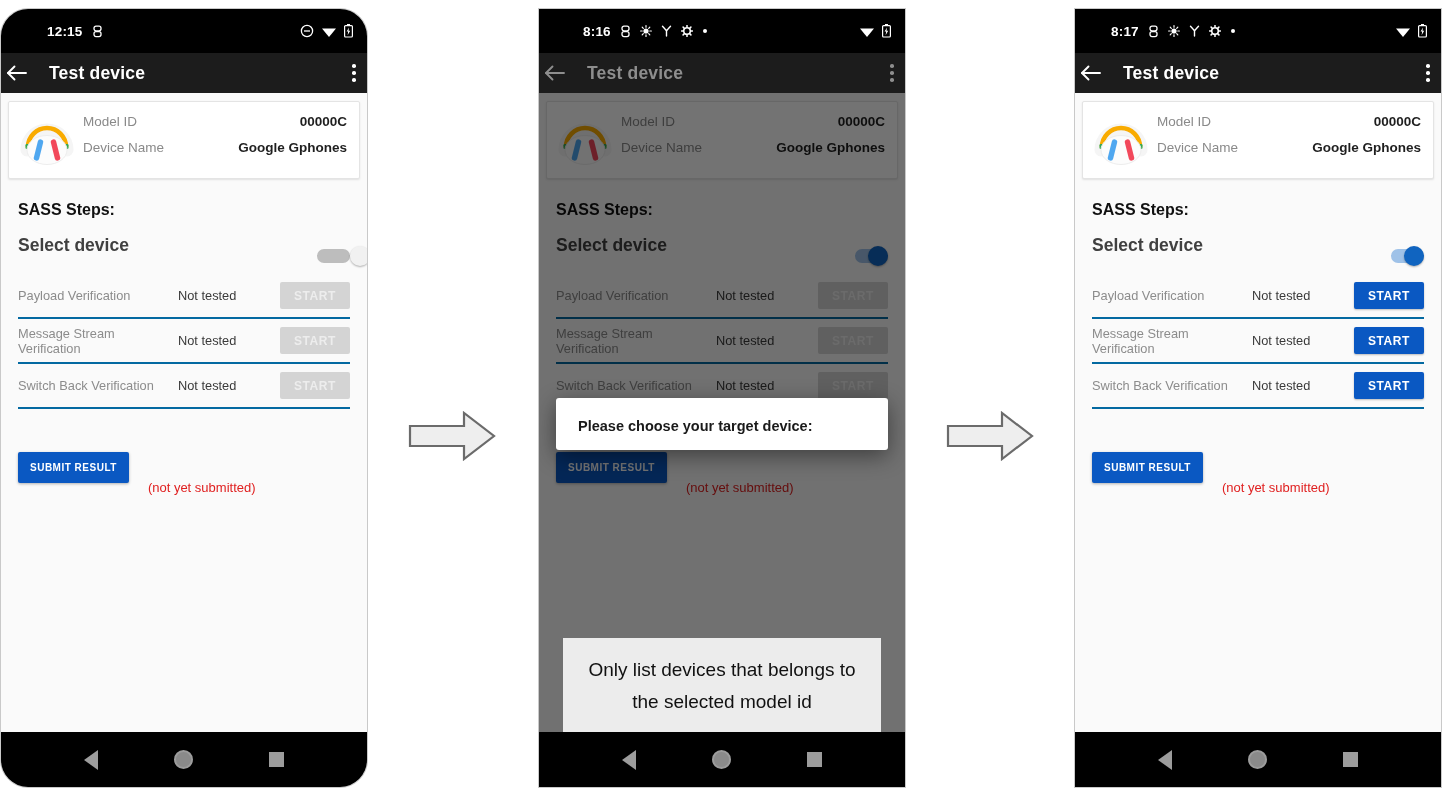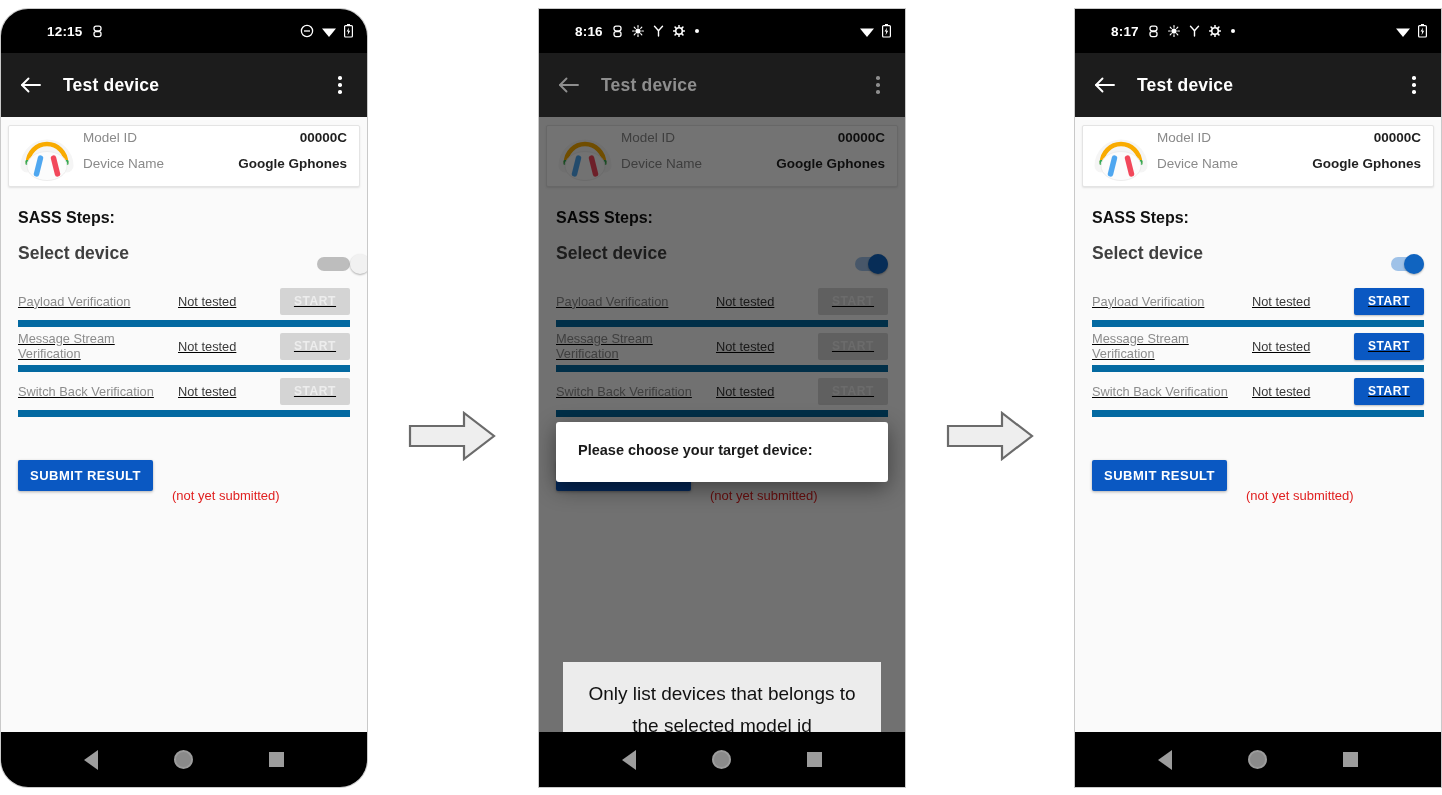--- a/index.html
+++ b/index.html
@@ -40,26 +40,26 @@
     font-weight: bold;
     letter-spacing: .2px;
   }
   .sb-left { display:flex; align-items:center; gap:9px; margin-left: 32px; }
   .sb-right { margin-left:auto; display:flex; align-items:center; gap:7px; }
   .sb-time { font-size: 13.5px; font-weight: bold; }
   .sb-ic { display:inline-flex; align-items:center; justify-content:center; }
 
   
   .appbar {
-    height: 64px;
+    height: 40px;
     background: #1c1c1c;
     color: #ffffff;
     display: flex;
     align-items: center;
-    padding: 0 14px;
+    padding: 0 0;
     flex: 0 0 auto;
   }
   .appbar .back { width: 30px; height:30px; display:flex; align-items:center; justify-content:center; }
   .appbar .title { font-size: 17.5px; font-weight: bold; margin-left: 18px; letter-spacing:.2px; }
   .appbar .kebab { margin-left:auto; width:26px; height:30px; display:flex; flex-direction:column;
                    align-items:center; justify-content:center; gap:3.5px; }
   .appbar .kebab i { width:3.5px; height:3.5px; border-radius:50%; background:#fff; display:block; }
 
   
   .body {
@@ -72,21 +72,21 @@
   
   .devcard {
     margin: 8px 7px 0 7px;
     background: #ffffff;
     border: 1px solid #e4e4e4;
     border-radius: 2px;
     box-shadow: 0 1px 2px rgba(0,0,0,.10);
     display: flex;
     align-items: center;
     padding: 11px 12px 11px 10px;
-    height: 62px;
+    height: 78px;
   }
   .hp-icon { width: 56px; height: 52px; flex: 0 0 auto; }
   .devrows { flex:1 1 auto; margin-left: 8px; }
   .devrow { display:flex; align-items:baseline; justify-content:space-between; height: 26px; }
   .devrow .k { color:#8a8a8a; font-size: 13.5px; }
   .devrow .v { color:#1f1f1f; font-size: 13.5px; font-weight: bold; }
 
   
   .sass-title { font-size: 16px; font-weight: bold; color:#111; padding: 22px 0 0 17px; }
   .sel-row {
@@ -106,41 +106,40 @@
   }
   .switch.off .track { background:#bdbdbd; }
   .switch.off .thumb { left:0; background:#f1f1f1; }
   .switch.on  .track { background:#9fc2e8; }
   .switch.on  .thumb { right:0; background:#1064c0; }
 
   
   .steps { margin: 18px 17px 0 17px; }
   .step {
     display:flex; align-items:center;
-    border-bottom: 7px solid #0369a1;
+    border-bottom: 2px solid #0369a1;
     min-height: 45px;
     padding: 4px 0;
-    text-decoration: underline;
   }
   .step .name { width: 160px; font-size: 12.8px; color:#8c8c8c; line-height: 15px; }
   .step .status { flex:1 1 auto; font-size: 12.8px; color:#3a3a3a; }
   .startbtn {
     width: 70px; height: 27px; border:0; border-radius:2px;
     font-size: 12px; font-weight: bold; letter-spacing:.6px;
     display:flex; align-items:center; justify-content:center;
     flex:0 0 auto;
   }
   .startbtn.disabled { background:#d4d4d4; color:#ededed; }
   .startbtn.enabled  { background:#0a58c2; color:#ffffff; box-shadow:0 1px 2px rgba(0,0,0,.25); }
 
   
   .submitrow { display:flex; align-items:center; margin: 31px 0 0 17px; }
   .submitbtn {
     background:#0a58c2; color:#fff; border:0; border-radius:2px;
-    padding: 0 12px; height: 31px; font-size: 13px; font-weight:bold; letter-spacing:.5px;
+    padding: 0 12px; height: 31px; font-size: 10px; font-weight:bold; letter-spacing:.5px;
     display:flex; align-items:center; justify-content:center;
     box-shadow:0 1px 3px rgba(0,0,0,.3);
   }
   .submitnote { color:#e02020; font-size: 13px; margin-left: 19px; margin-top: 40px; }
 
   
   .navbar {
     height: 55px; background:#000; flex:0 0 auto;
     display:flex; align-items:center; justify-content:space-around;
     padding: 0 45px;
@@ -153,21 +152,21 @@
   .scrim { position:absolute; inset:0; background: rgba(0,0,0,.55); z-index: 5; }
   .phone.p2 .statusbar { background:#000; }
   .phone.p2 .appbar { background:#1c1c1c; }
 
   
   .dialog {
     position:absolute; z-index: 10;
     left: 17px; right: 17px; top: 305px;
     background:#ffffff; border-radius:3px;
     box-shadow: 0 6px 22px rgba(0,0,0,.45);
-    padding: 20px 20px 24px 20px;
+    padding: 20px 20px 16px 20px;
   }
   .dialog .dtitle { font-size: 14.5px; font-weight:bold; color:#1a1a1a; padding-left:2px; }
   .dialog .opt { display:flex; align-items:center; margin-top: 17px; }
   .radio { width:18px; height:18px; border:2px solid #8e8e8e; border-radius:50%; flex:0 0 auto; }
   .optlines { margin-left: 16px; }
   .optlines .l1 { font-size: 14px; color:#2b2b2b; line-height:17px; }
   .optlines .l2 { font-size: 14px; color:#2b2b2b; line-height:17px; }
   .dialog .actions { display:flex; justify-content:flex-end; margin-top: 21px; padding-bottom: 8px; }
   .dialog .selectbtn { color:#1a73e8; font-size: 12.8px; font-weight:bold; letter-spacing:.5px; }
 
@@ -305,21 +304,21 @@
 
     <div class="navbar">
       <span class="nav-back"></span>
       <span class="nav-home"></span>
       <span class="nav-recent"></span>
     </div>
   </div>
 
   <div class="phone p2">
     <div class="statusbar">
-      <div class="sb-left" style="margin-left:22px;">
+      <div class="sb-left" style="margin-left:30px;">
         <span class="sb-time">8:16</span>
         <span class="sb-ic">
           <svg width="11" height="13" viewBox="0 0 11 13">
               <g fill="none" stroke="#fff" stroke-width="1.3">
                 <rect x="2" y="1.2" width="7" height="4.6" rx="2"></rect>
                 <rect x="2" y="6.6" width="7" height="5" rx="2"></rect>
               </g>
             </svg>
         </span>
         <span class="sb-ic">

